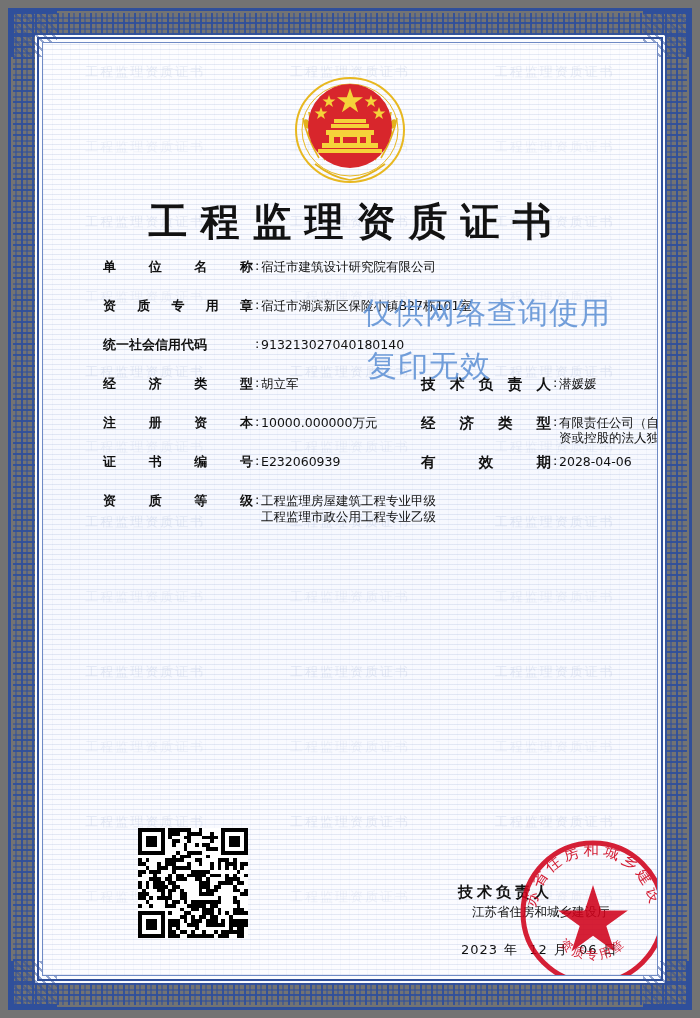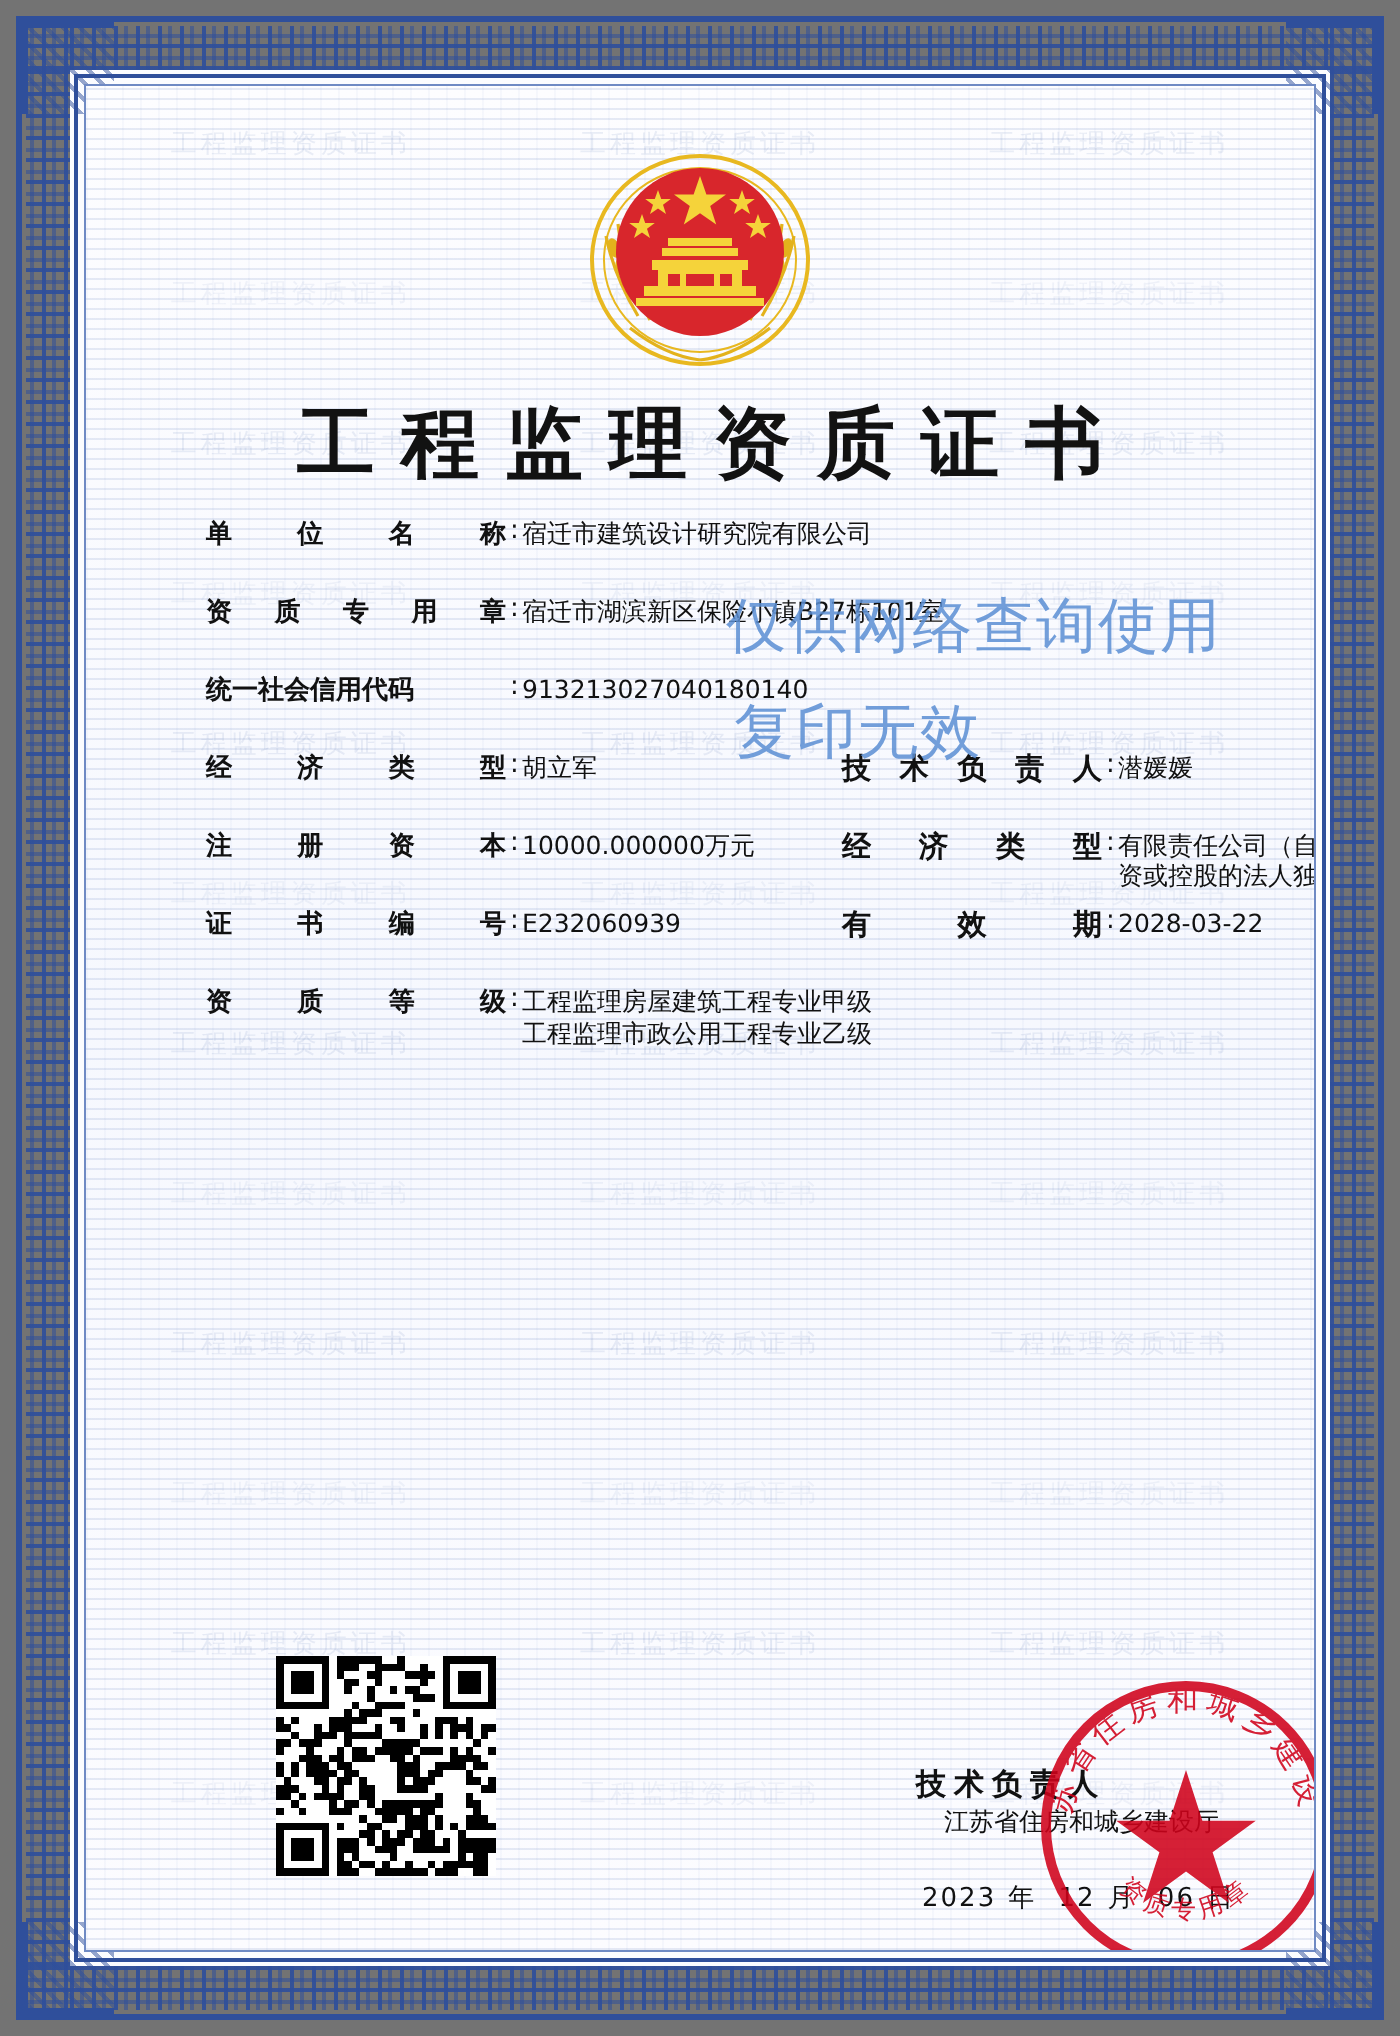--- a/index.html
+++ b/index.html
@@ -459,21 +459,21 @@
         <div class="colon2">:</div>
         <div class="val2">有限责任公司（自然人投资或控股的法人独资）</div>
       </div>
 
       <div class="row">
         <div class="lbl">证书编号</div>
         <div class="colon">:</div>
         <div class="val">E232060939</div>
         <div class="lbl2">有效期</div>
         <div class="colon2">:</div>
-        <div class="val2">2028-03-22</div>
+        <div class="val2">2028-04-06</div>
       </div>
 
       <div class="row" style="min-height:44px;">
         <div class="lbl">资质等级</div>
         <div class="colon">:</div>
         <div class="val">工程监理房屋建筑工程专业甲级</div>
         <div class="val" style="top:17px;">工程监理市政公用工程专业乙级</div>
       </div>
 
     </div>

